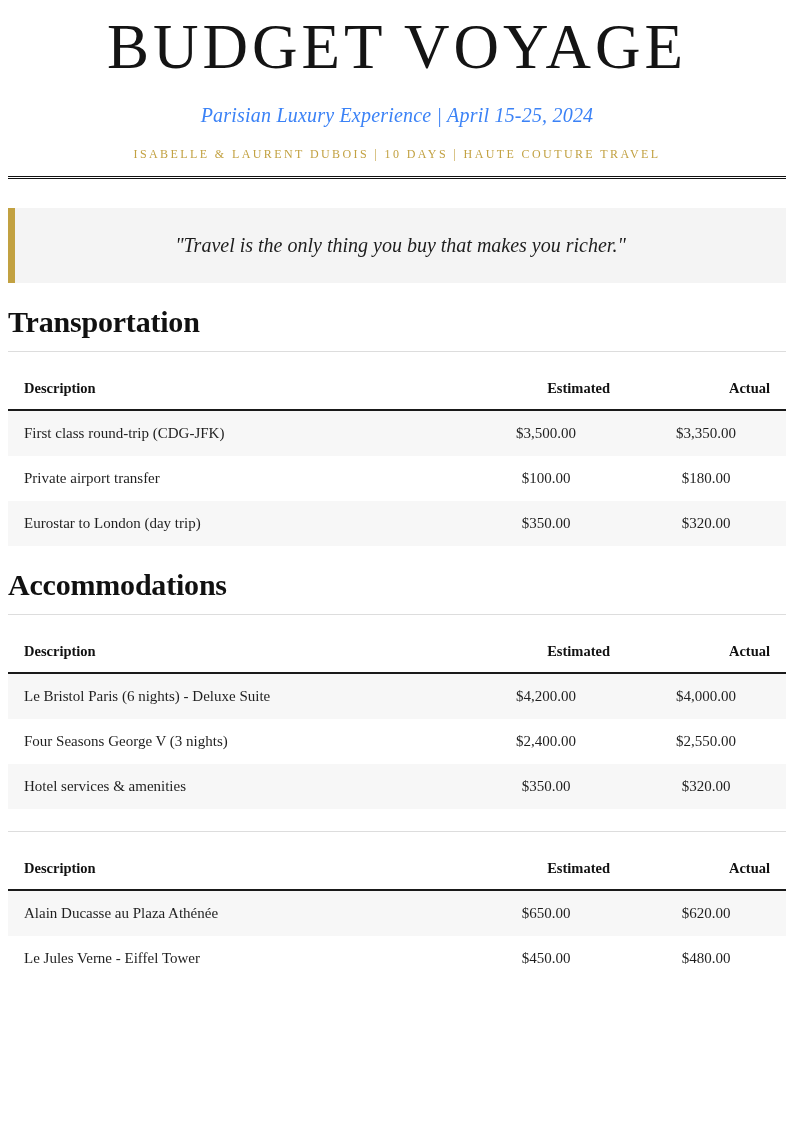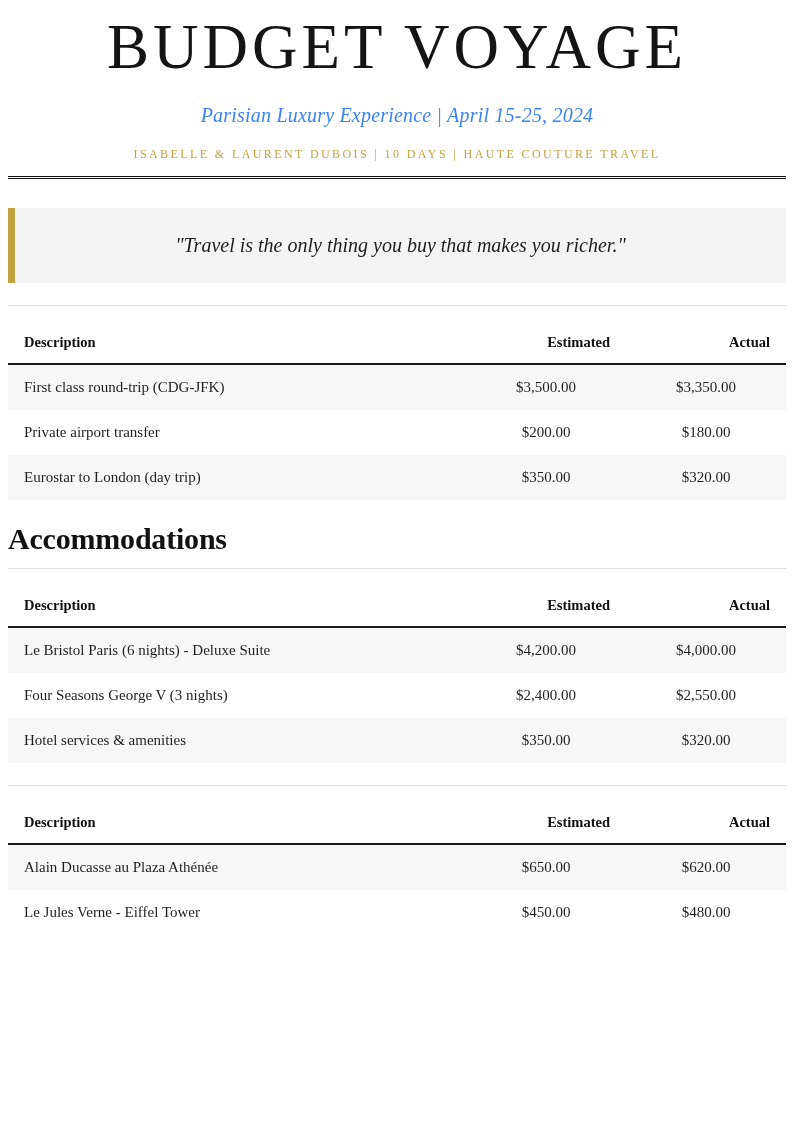--- a/index.html
+++ b/index.html
@@ -122,38 +122,39 @@
     <p class="doc-subtitle">Parisian Luxury Experience | April 15-25, 2024</p>
     <p class="doc-meta">ISABELLE &amp; LAURENT DUBOIS | 10 DAYS | HAUTE COUTURE TRAVEL</p>
   </div>
 
   <div class="quote-block">
     <p class="quote-text">"Travel is the only thing you buy that makes you richer."</p>
   </div>
 
   <div id="sections-root">
       <div class="section">
+        <h2 class="section-title">Transportation</h2>
         <div class="section-rule"></div>
         <table class="budget-table">
           <thead>
             <tr>
               <th class="col-desc">Description</th>
               <th class="col-num col-est">Estimated</th>
               <th class="col-num col-act">Actual</th>
             </tr>
           </thead>
           <tbody>
             <tr>
               <td class="col-desc">First class round-trip (CDG-JFK)</td>
               <td class="col-num col-est">$3,500.00</td>
               <td class="col-num col-act">$3,350.00</td>
             </tr>
             <tr>
               <td class="col-desc">Private airport transfer</td>
-              <td class="col-num col-est">$200.00</td>
+              <td class="col-num col-est">$100.00</td>
               <td class="col-num col-act">$180.00</td>
             </tr>
             <tr>
               <td class="col-desc">Eurostar to London (day trip)</td>
               <td class="col-num col-est">$350.00</td>
               <td class="col-num col-act">$320.00</td>
             </tr>
           </tbody>
         </table>
       </div>

